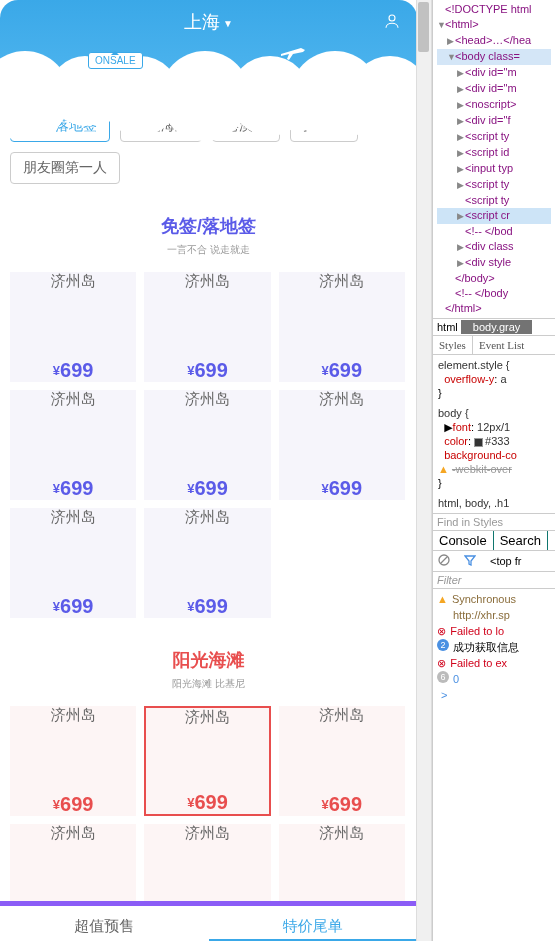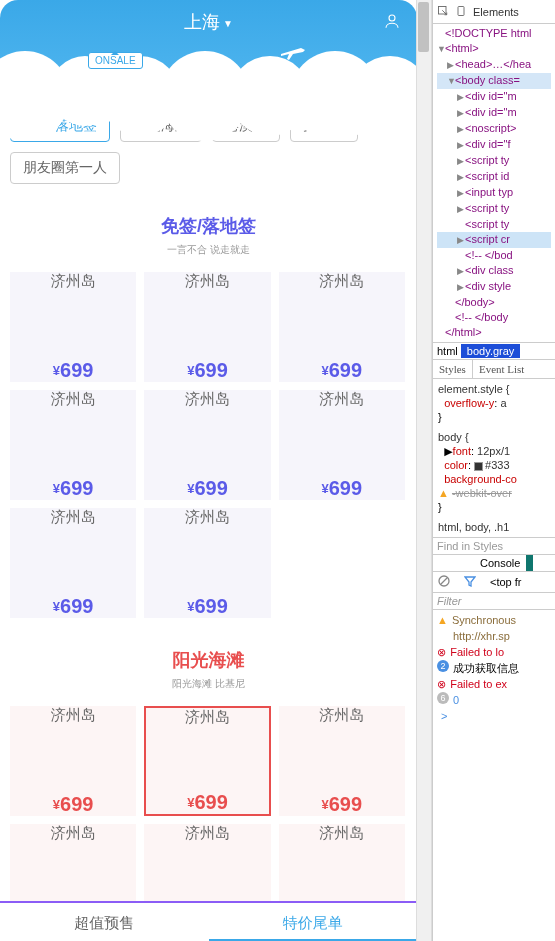--- a/index.html
+++ b/index.html
@@ -46,49 +46,49 @@
 .section.blue .card { background: #f6f5fb; }
 .section.red .card { background: #fdf5f5; }
 .card.selected { border: 2px solid #e84e4e; }
 .card-name { font-size: 15px; color: #666; }
 .card-price { font-size: 20px; font-weight: bold; margin-top: 8px; }
 .card-price .yen { font-size: 13px; vertical-align: 2px; }
 .section.blue .card-price { color: #5b5be8; }
 .section.red .card-price { color: #e84e4e; }
 
 
-.bottom-nav { position: absolute; bottom: 0; left: 0; width: 417px; height: 40px; display: flex; background: #fff; border-top: 2px solid #8b5cf6; }
+.bottom-nav { position: absolute; bottom: 0; left: 0; width: 417px; height: 40px; display: flex; background: #fff; border-top: 5px solid #8b5cf6; }
 .bottom-nav-item { flex: 1; text-align: center; line-height: 40px; font-size: 15px; color: #666; }
 .bottom-nav-item.active { color: #3aa8e8; border-bottom: 2px solid #3aa8e8; }
 
 
 .dt-toolbar { height: 24px; border-bottom: 1px solid #ccc; display: flex; align-items: center; padding: 0 4px; gap: 6px; }
 .dt-toolbar svg { width: 12px; height: 12px; }
 .dt-tab { font-size: 11px; color: #333; }
 .dt-tree { padding: 2px 4px; font-size: 11px; line-height: 15px; }
 .dt-tree .tag { color: #881280; }
 .dt-tree .hl { background: #d4e6f7; }
 .dt-tree .indent1 { padding-left: 10px; }
 .dt-tree .indent2 { padding-left: 20px; }
 .dt-tree .tri { color: #888; font-size: 9px; display: inline-block; width: 8px; }
 .dt-crumb { border-top: 1px solid #ccc; padding: 2px 4px; font-size: 11px; }
-.dt-crumb .sel { background: #1d4ed8; color: #fff; padding: 1px 6px; }
+.dt-crumb .sel { background: #737373; color: #fff; padding: 1px 12px; }
 .dt-styles { border-top: 1px solid #ccc; }
 .dt-styles-tabs { display: flex; border-bottom: 1px solid #ccc; }
 .dt-styles-tabs div { padding: 3px 6px; font-size: 11px; color: #555; font-family: Liberation Serif, serif; }
 .dt-styles-tabs div:first-child { background: #fff; border-right: 1px solid #ccc; }
 .dt-styles-body { padding: 3px 5px; font-size: 11px; line-height: 14px; }
 .dt-prop { color: #c80000; }
 .dt-val { color: #333; }
 .dt-sel2 { color: #333; }
 .dt-strike { text-decoration: line-through; color: #999; }
 .dt-warn { color: #f5a623; }
 .dt-filter { border-top: 1px solid #ccc; padding: 2px 4px; font-size: 11px; color: #999; }
 .dt-console-tabs { display: flex; border-top: 1px solid #ccc; border-bottom: 1px solid #ccc; }
-.dt-console-tabs div { padding: 2px 6px; font-size: 11px; border-right: 7px solid #0f766e; margin-left: 41px; }
+.dt-console-tabs div { padding: 2px 6px; font-size: 13px; border-right: 1px solid #0f766e; }
 .dt-console-toolbar { display: flex; align-items: center; gap: 14px; padding: 3px 5px; border-bottom: 1px solid #ccc; font-size: 11px; }
 .dt-filter2 { border-bottom: 1px solid #ccc; padding: 2px 4px; font-size: 11px; color: #999; font-style: italic; }
 .dt-console-body { padding: 2px 4px; font-size: 11px; line-height: 16px; }
 .dt-msg { display: flex; gap: 4px; align-items: flex-start; }
 .dt-icon-warn { color: #f5a623; }
 .dt-icon-err { color: #d0021b; }
 .dt-icon-info { background:#4a90e2; color:#fff; border-radius:50%; width:12px; height:12px; font-size:9px; text-align:center; line-height:12px; display:inline-block; }
 .dt-icon-gray { background:#bbb; color:#fff; border-radius:50%; width:12px; height:12px; font-size:9px; text-align:center; line-height:12px; display:inline-block; }
 .dt-prompt { color: #4a90e2; padding-left: 4px; }
 .colorbox { display:inline-block; width:9px; height:9px; background:#333; border:1px solid #999; vertical-align:middle; margin-right:2px; }
@@ -210,30 +210,20 @@
   <div class="bottom-nav" id="bottom-nav">
       <div class="bottom-nav-item">超值预售</div>
       <div class="bottom-nav-item active">特价尾单</div>
     </div>
   <div class="scrollbar-v">
     <div class="scrollbar-thumb"></div>
   </div>
 </div>
 
 <div class="devtools">
-  <div class="dt-toolbar">
-    <span><svg viewBox="0 0 16 16" fill="none" stroke="#666" stroke-width="1.2">
-          <rect x="2" y="2" width="10" height="10"></rect>
-          <path d="M7 7 L13 13 M10 13 L13 13 L13 10"></path>
-        </svg></span>
-    <span><svg viewBox="0 0 16 16" fill="none" stroke="#666" stroke-width="1.2">
-          <rect x="4" y="2" width="8" height="12" rx="1"></rect>
-        </svg></span>
-    <span class="dt-tab">Elements</span>
-  </div>
   <div class="dt-tree" id="dt-tree">
       <div class="indent0"><span class="tri"></span><span class="tag">&lt;!DOCTYPE html</span></div>
       <div class="indent0"><span class="tri">▼</span><span class="tag">&lt;html&gt;</span></div>
       <div class="indent1"><span class="tri">▶</span><span class="tag">&lt;head&gt;…&lt;/hea</span></div>
       <div class="indent1 hl"><span class="tri">▼</span><span class="tag">&lt;body class=</span></div>
       <div class="indent2"><span class="tri">▶</span><span class="tag">&lt;div id="m</span></div>
       <div class="indent2"><span class="tri">▶</span><span class="tag">&lt;div id="m</span></div>
       <div class="indent2"><span class="tri">▶</span><span class="tag">&lt;noscript&gt;</span></div>
       <div class="indent2"><span class="tri">▶</span><span class="tag">&lt;div id="f</span></div>
       <div class="indent2"><span class="tri">▶</span><span class="tag">&lt;script ty</span></div>

